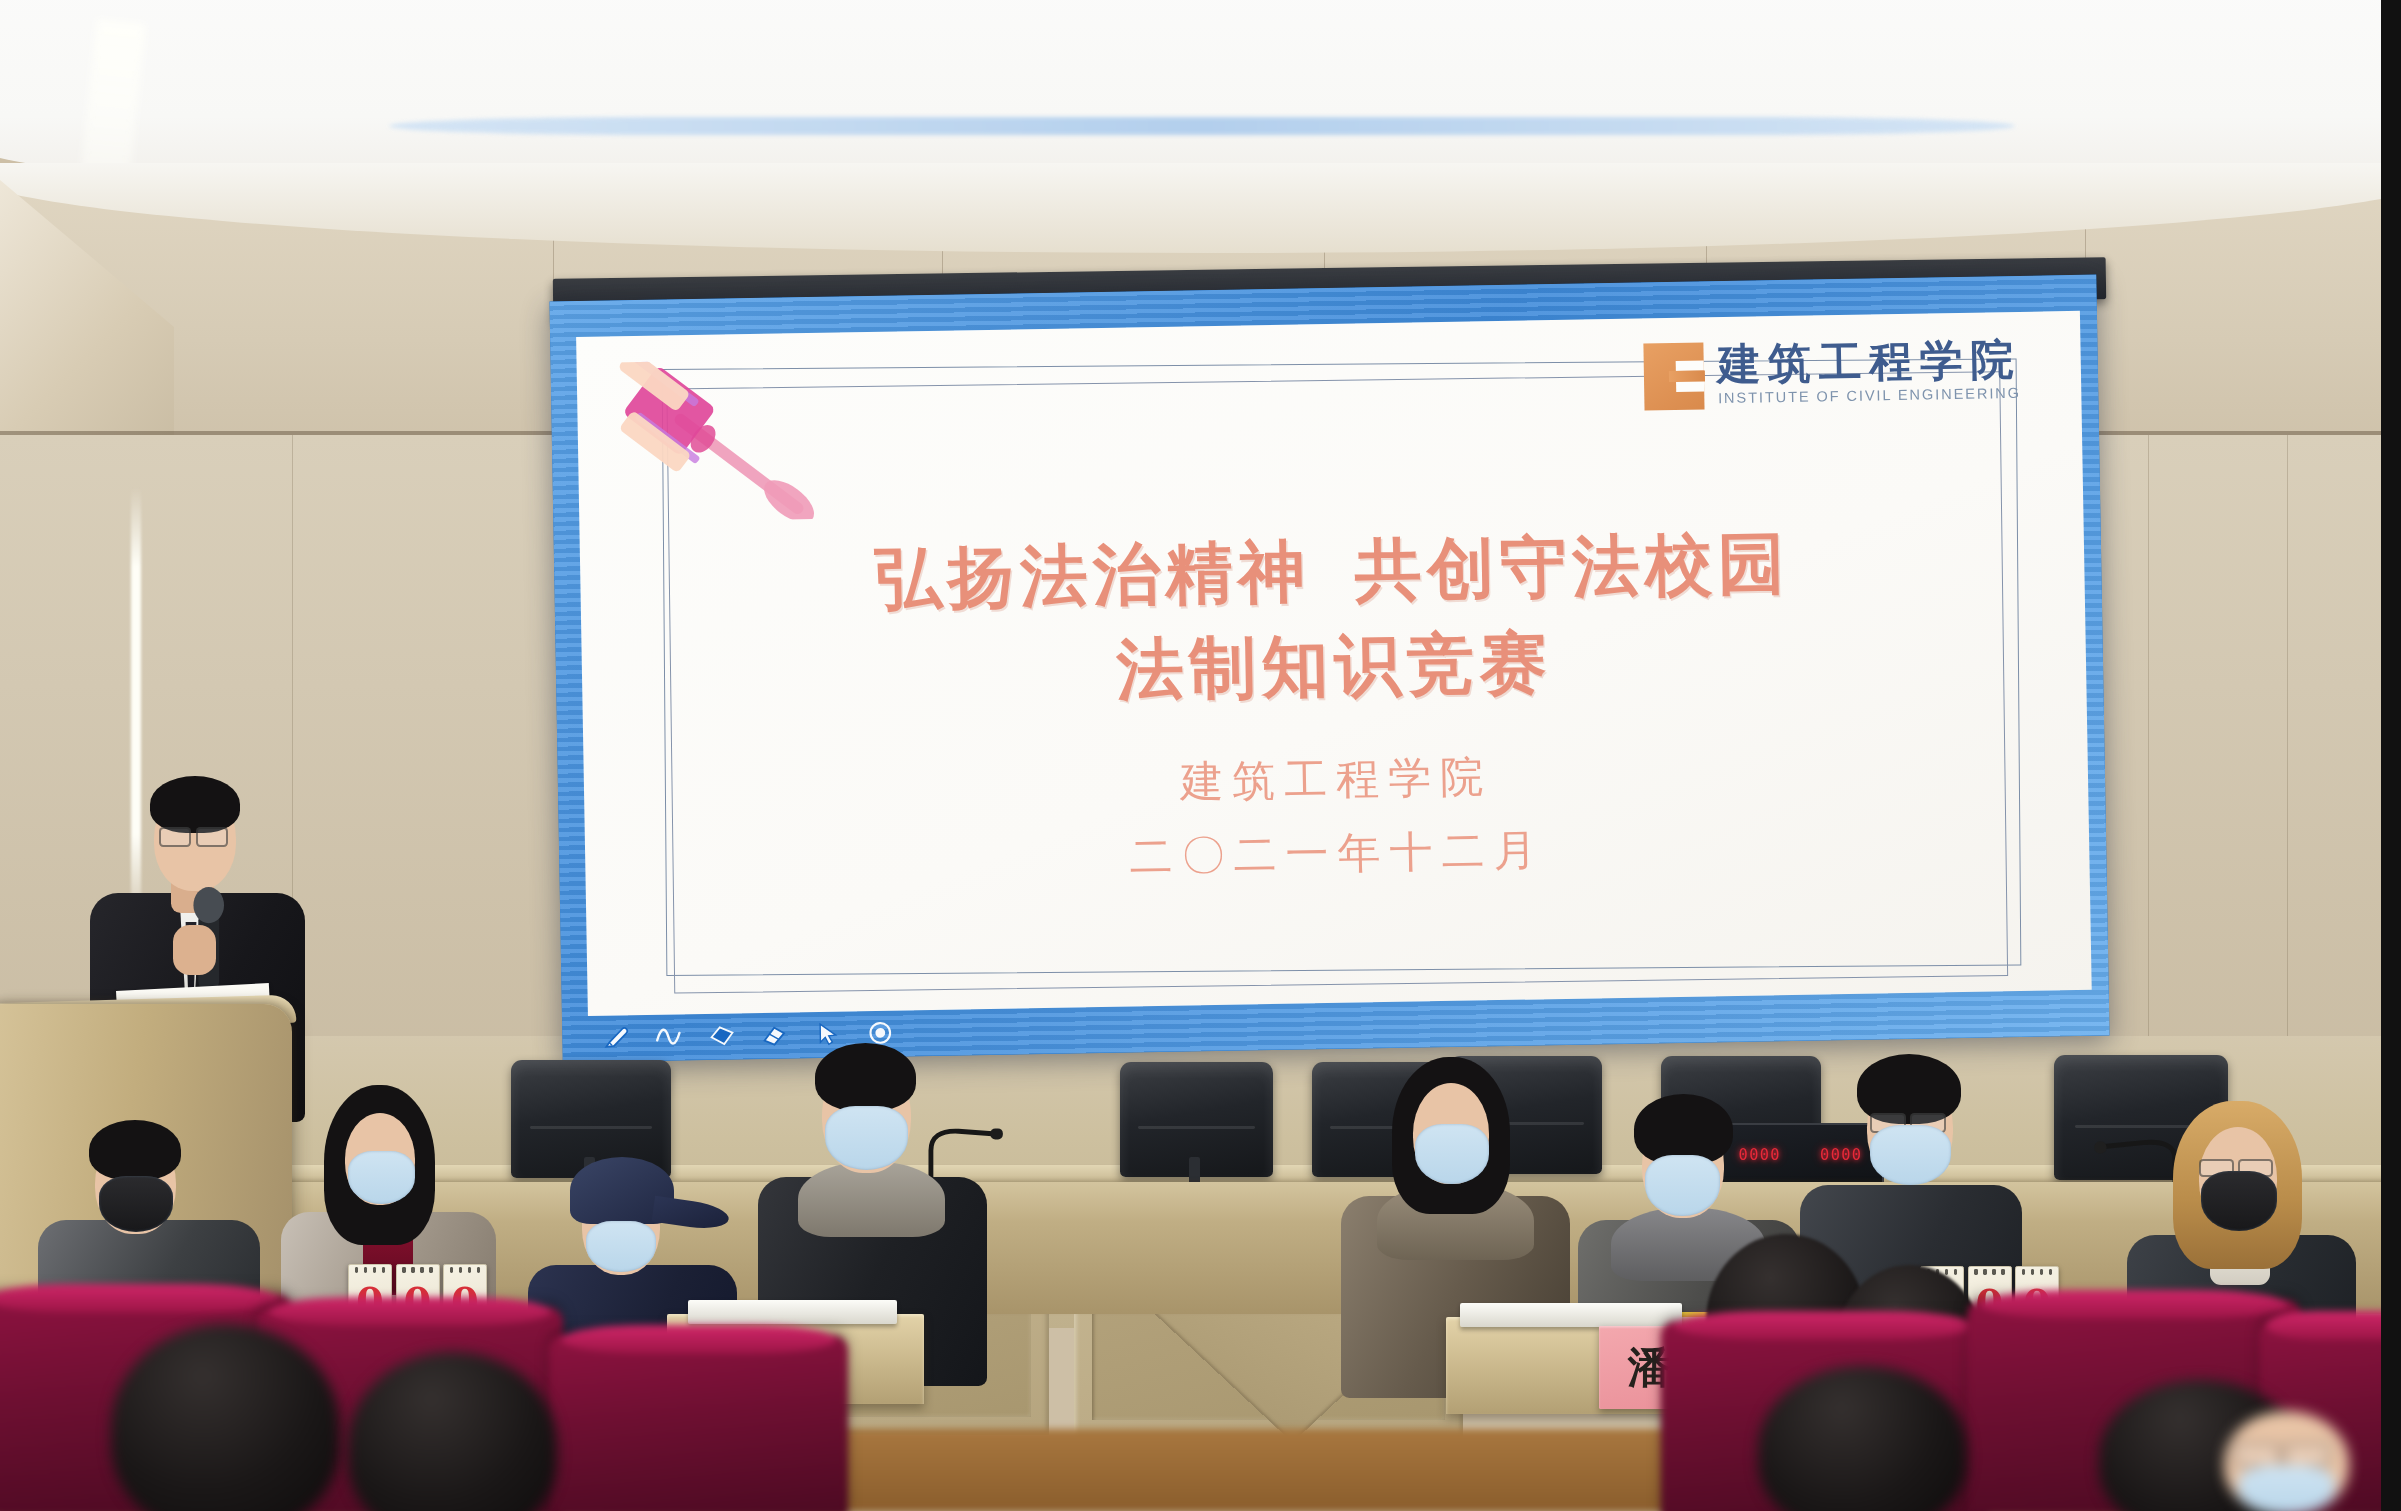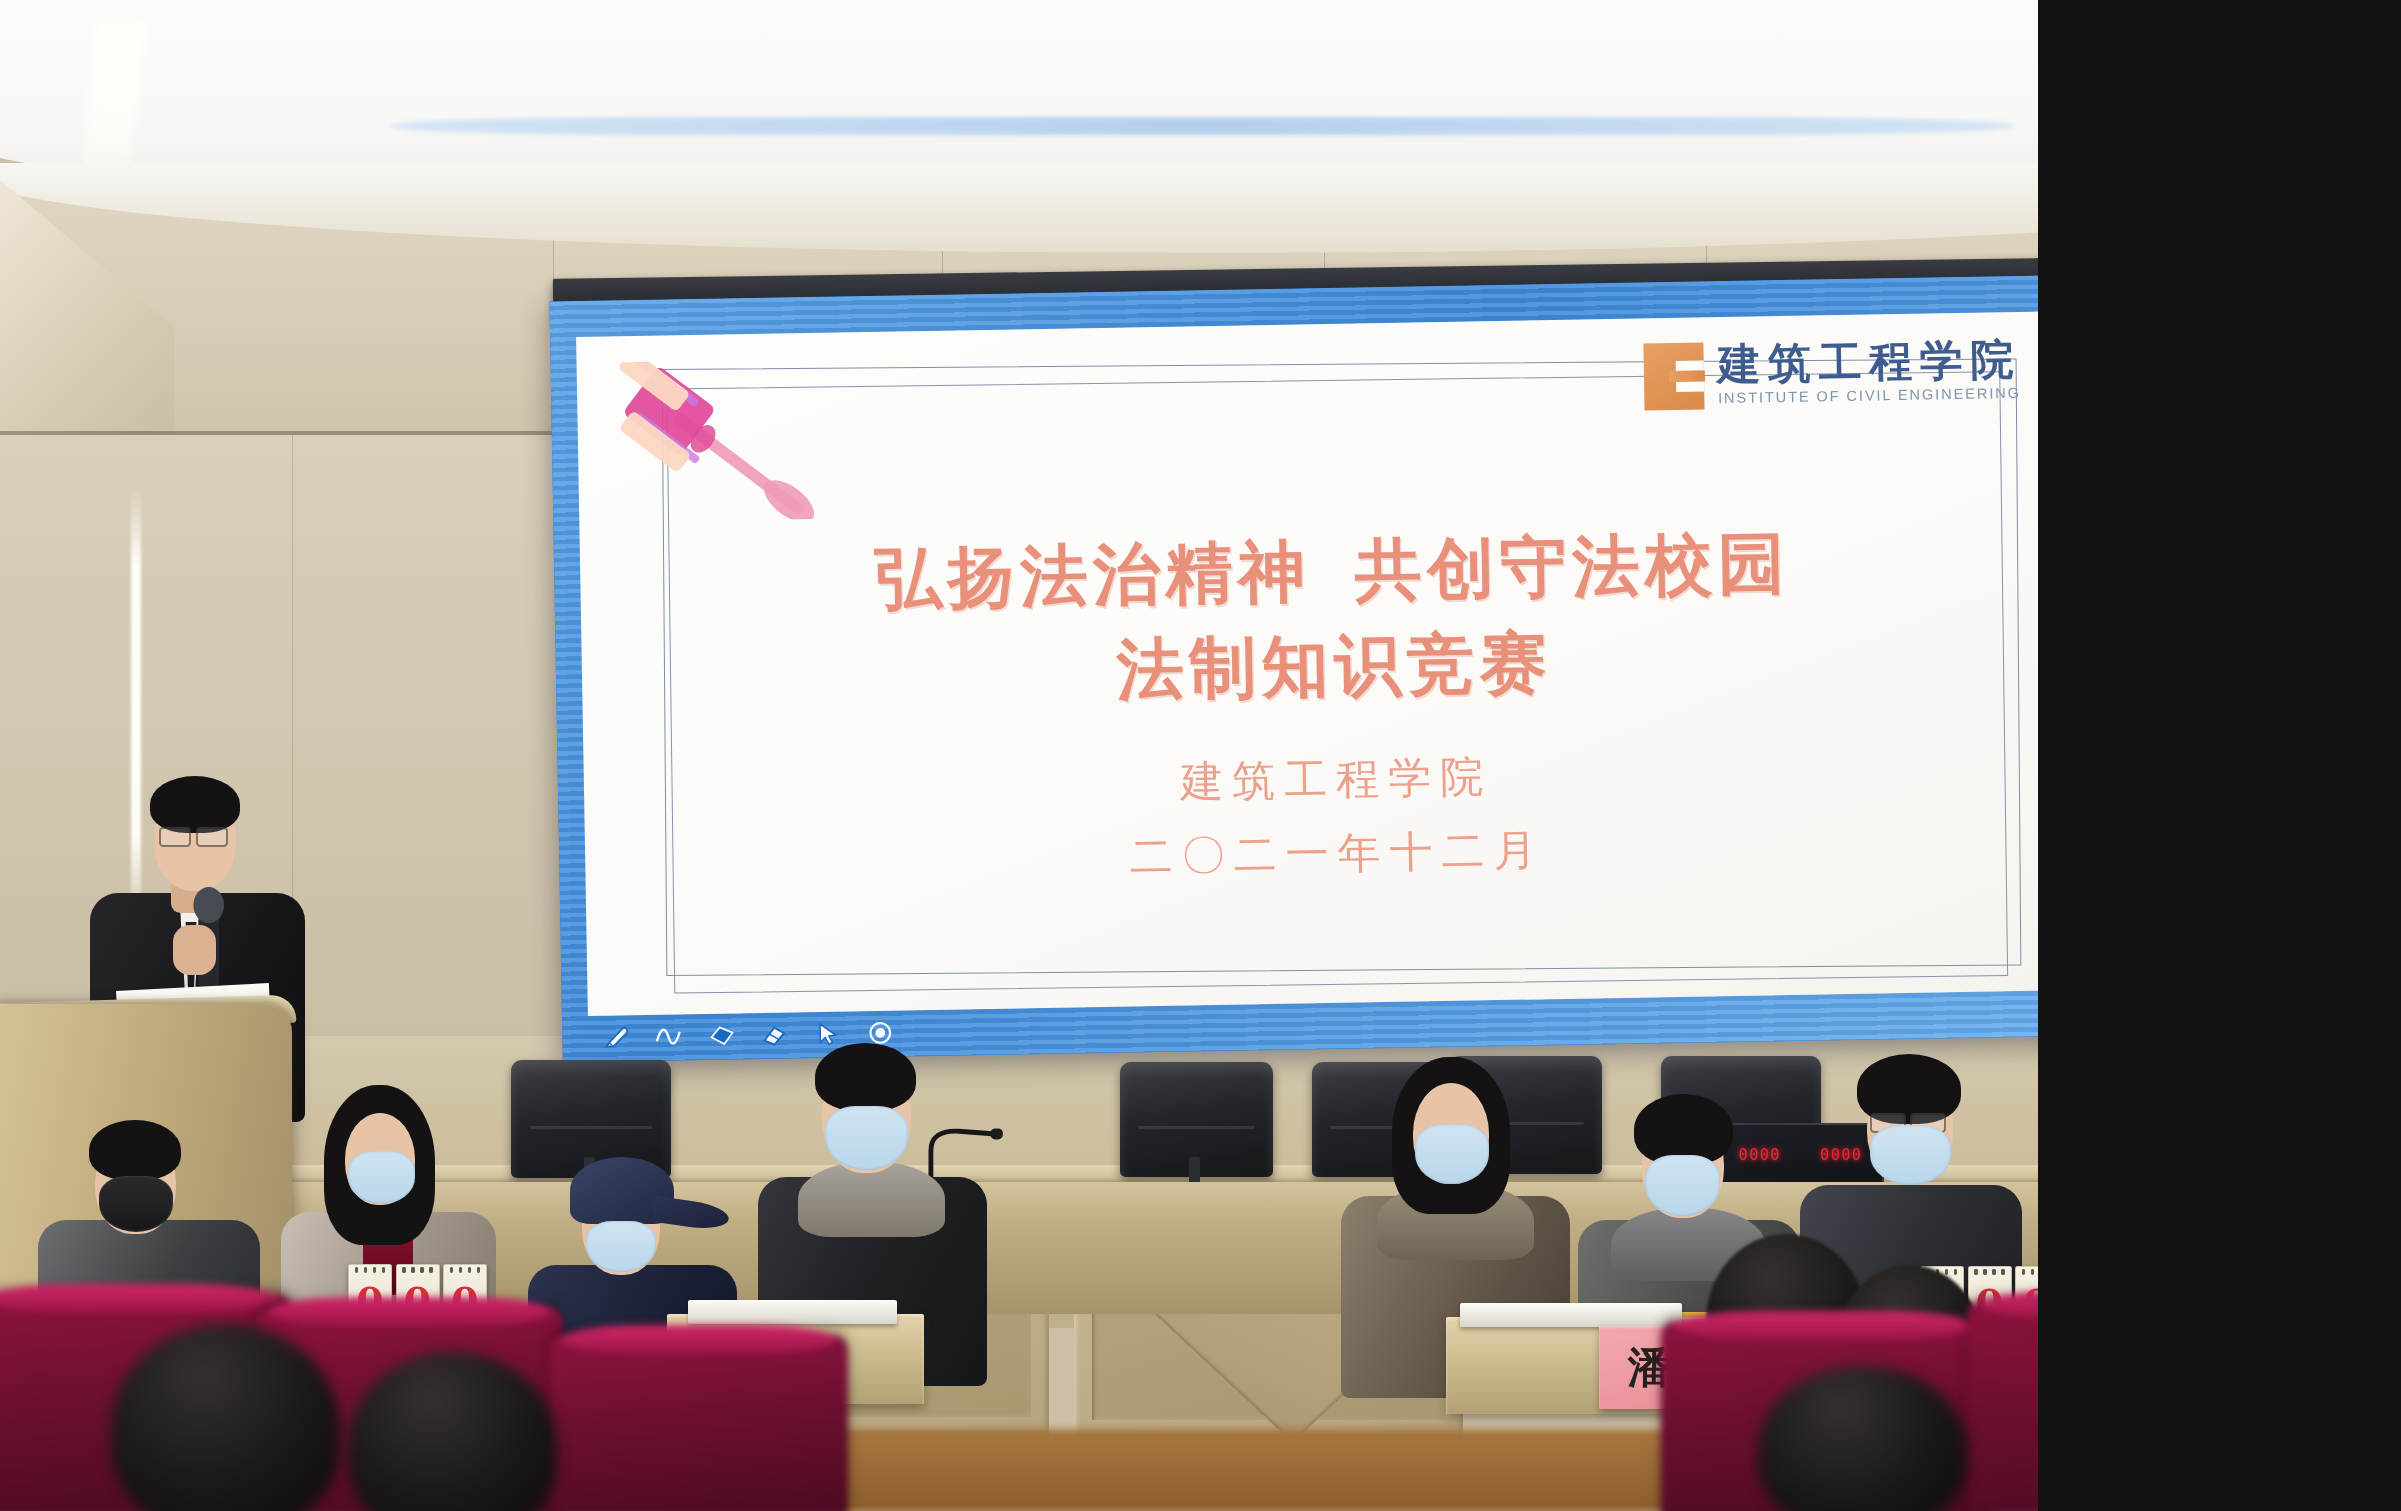--- a/index.html
+++ b/index.html
@@ -2,21 +2,21 @@
 <html style="font-size:11px"><head>
 <meta charset="utf-8">
 <title>法制知识竞赛</title>
 <style>
   * { margin:0; padding:0; box-sizing:border-box; }
   html,body { background:#111; }
   body { font-family:"Liberation Sans", sans-serif; }
 
   #scene {
     position:relative;
-    width:2038px; height:1512px;
+    width:2381px; height:1512px;
     overflow:hidden;
     background:#cdbfa6;
   }
 
   
   .ceiling-bright {
     position:absolute; left:-28px; top:-21px; width:2474px; height:229px;
     background:linear-gradient(#fbfbfa 0%, #f8f8f6 60%, #efece6 100%);
     border-radius:0 0 60% 60% / 0 0 76px 76px;
   }

